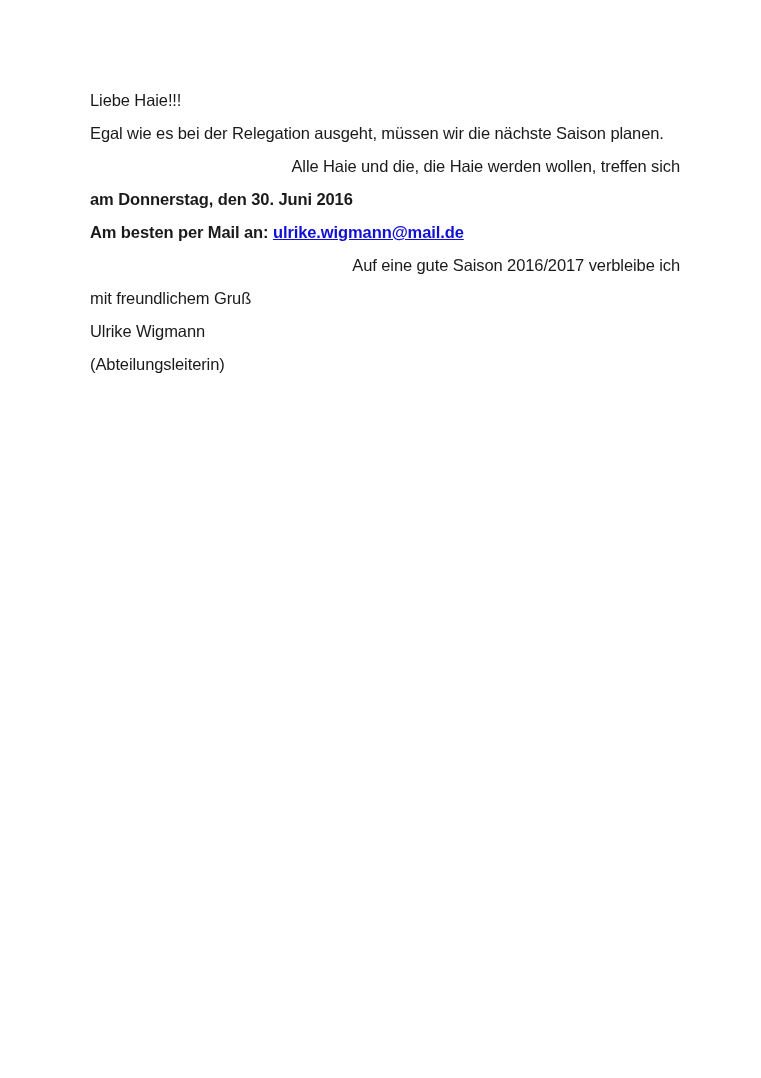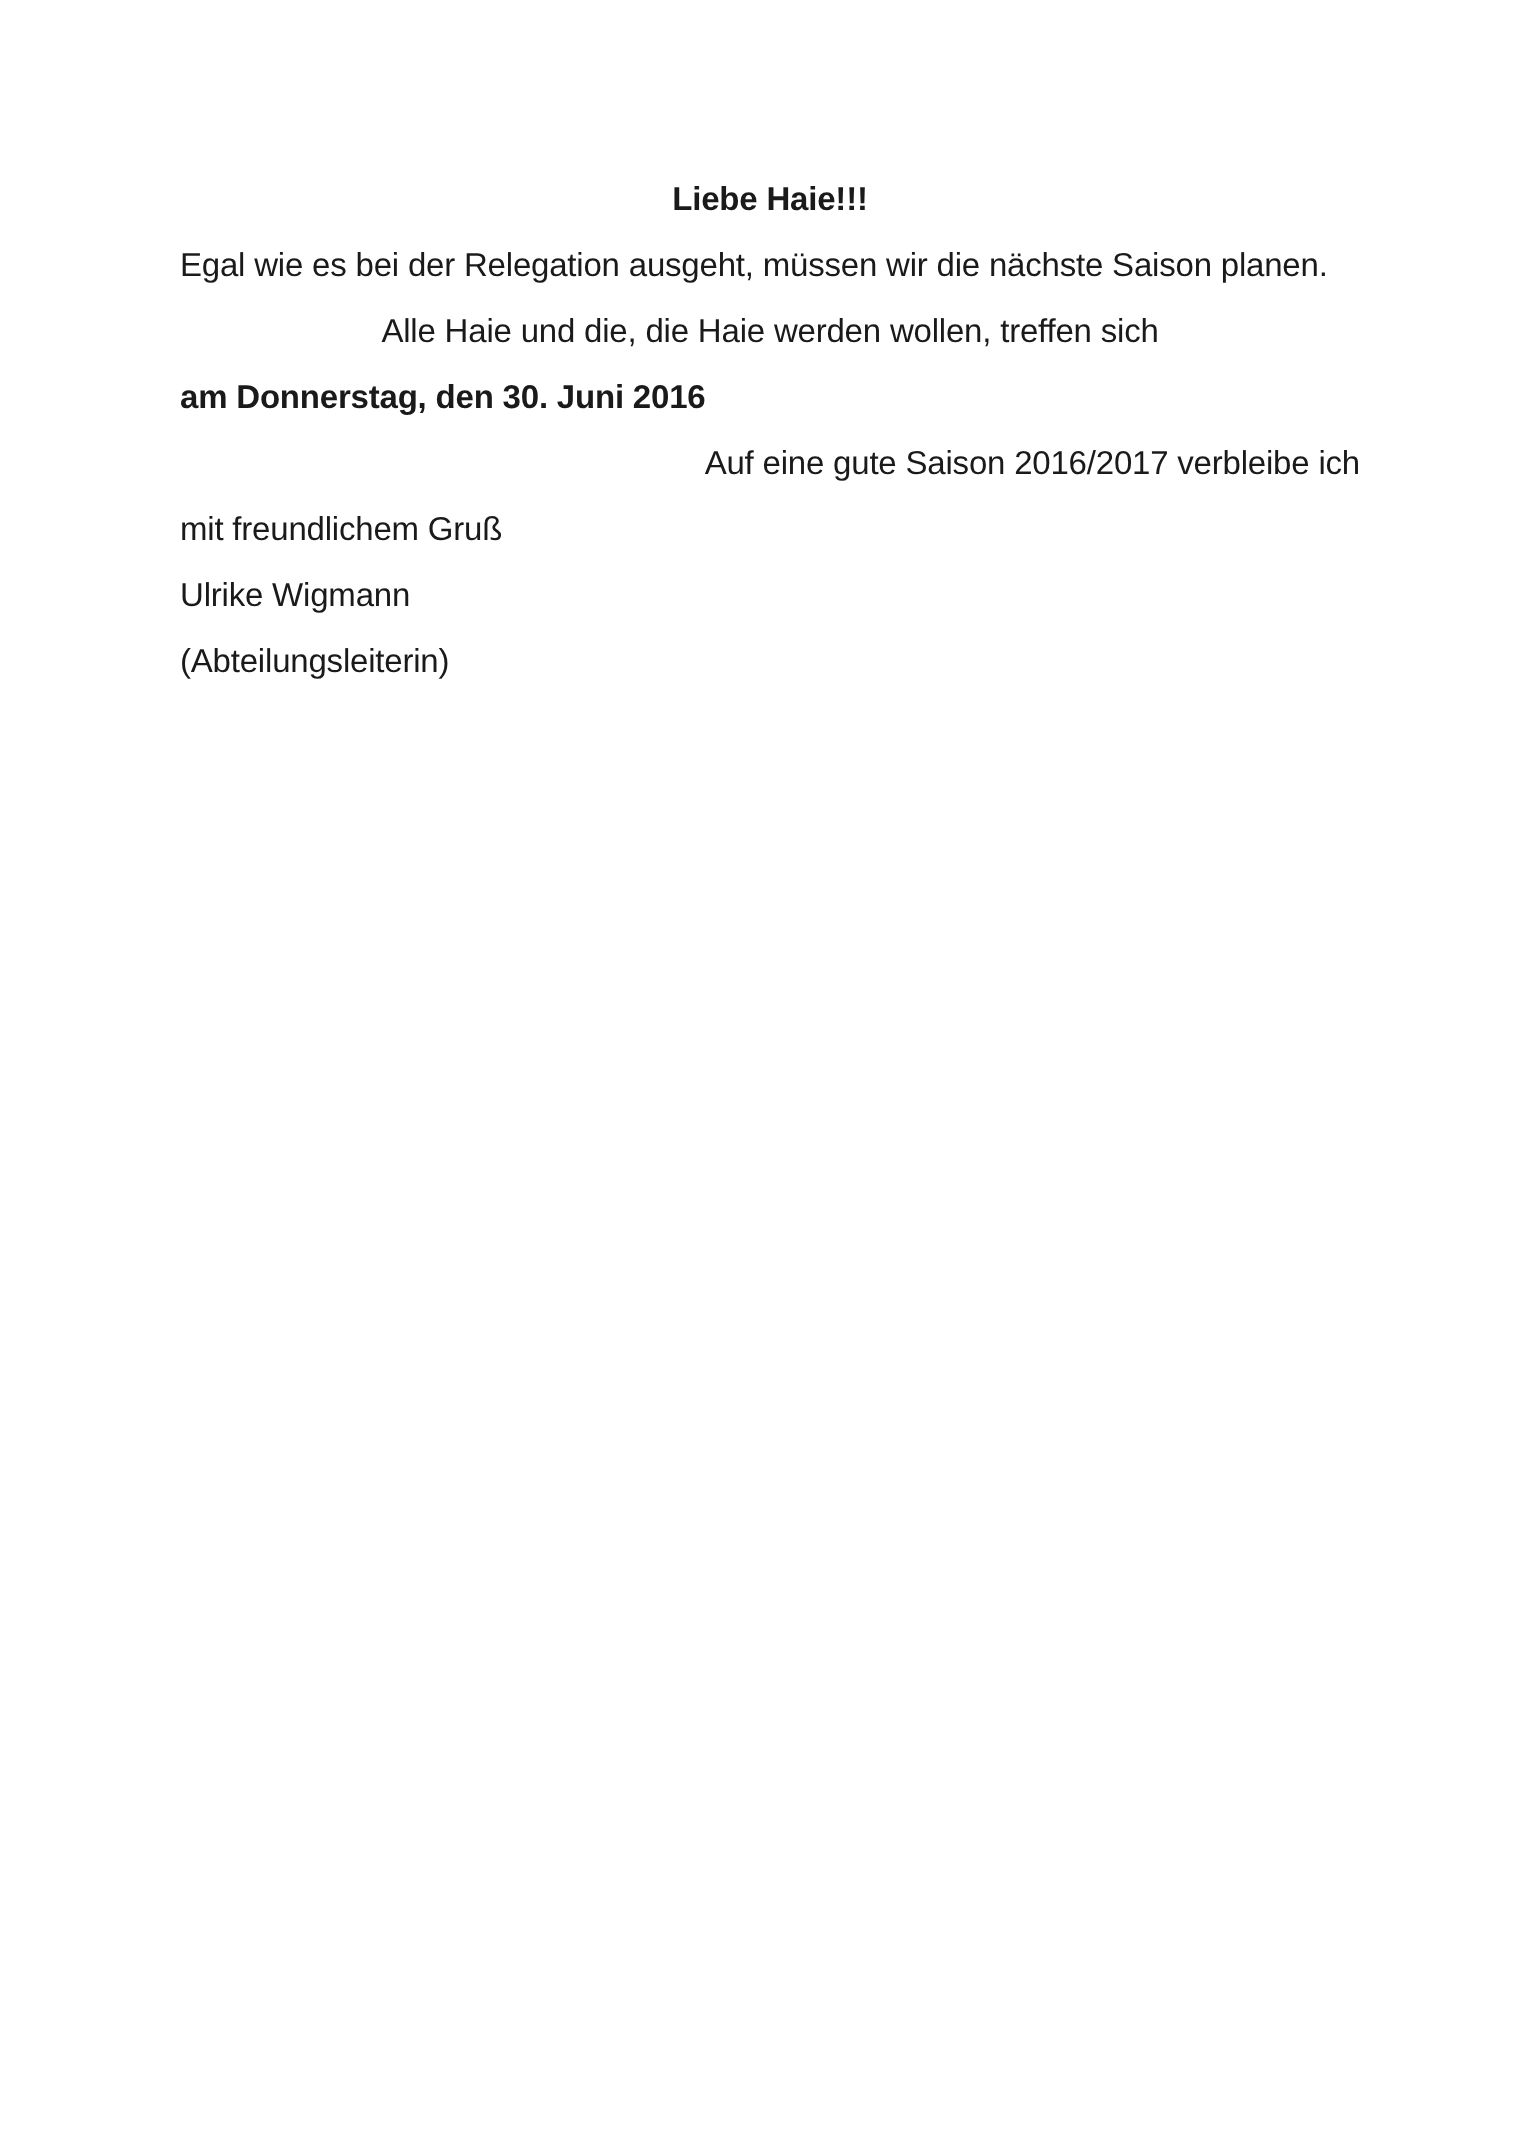--- a/index.html
+++ b/index.html
@@ -20,23 +20,23 @@
     line-height: 33px;
     letter-spacing: -0.1px;
     color: #1a1a1a;
   }
   .page p {
     margin: 0;
     max-width: 590px;
   }
   .bold { font-weight: bold; }
 
-  .p-salutation  { margin-top: 0;    font-weight: bold; text-align: center; }
+  .p-salutation  { margin-top: 0;    font-weight: normal; }
   .p-intro       { margin-top: 47px; }
-  .p-invitation  { margin-top: 39px; text-align: center; }
+  .p-invitation  { margin-top: 39px; text-align: right; }
   .p-date        { margin-top: 49px; text-align: left; font-weight: bold; }
   .p-time        { margin-top: 9px;  text-align: center; }
   .p-agenda      { margin-top: 45px; }
   .p-deadline    { margin-top: 0;    font-weight: bold; }
   .p-absence     { margin-top: 45px; }
   .p-contact     { margin-top: 0; }
   .p-wish        { margin-top: 46px; text-align: right; }
   .p-greeting    { margin-top: 38px; }
   .p-name        { margin-top: 34px; }
   .p-role        { margin-top: 9px; }
@@ -59,20 +59,21 @@
   <p class="p-intro">Egal wie es bei der Relegation ausgeht, müssen wir die nächste Saison planen.</p>
 
   <p class="p-invitation">Alle Haie und die, die Haie werden wollen, treffen sich</p>
 
   <p class="p-date">am Donnerstag, den 30. Juni 2016</p>
 
 
 
 
 
+  <p class="p-contact"><span class="bold">Am besten per Mail an: </span><a class="email-link">ulrike.wigmann@mail.de</a></p>
 
   <p class="p-wish">Auf eine gute Saison 2016/2017 verbleibe ich</p>
 
   <p class="p-greeting">mit freundlichem Gruß</p>
 
   <p class="p-name">Ulrike Wigmann</p>
 
   <p class="p-role">(Abteilungsleiterin)</p>
 
 </div>

